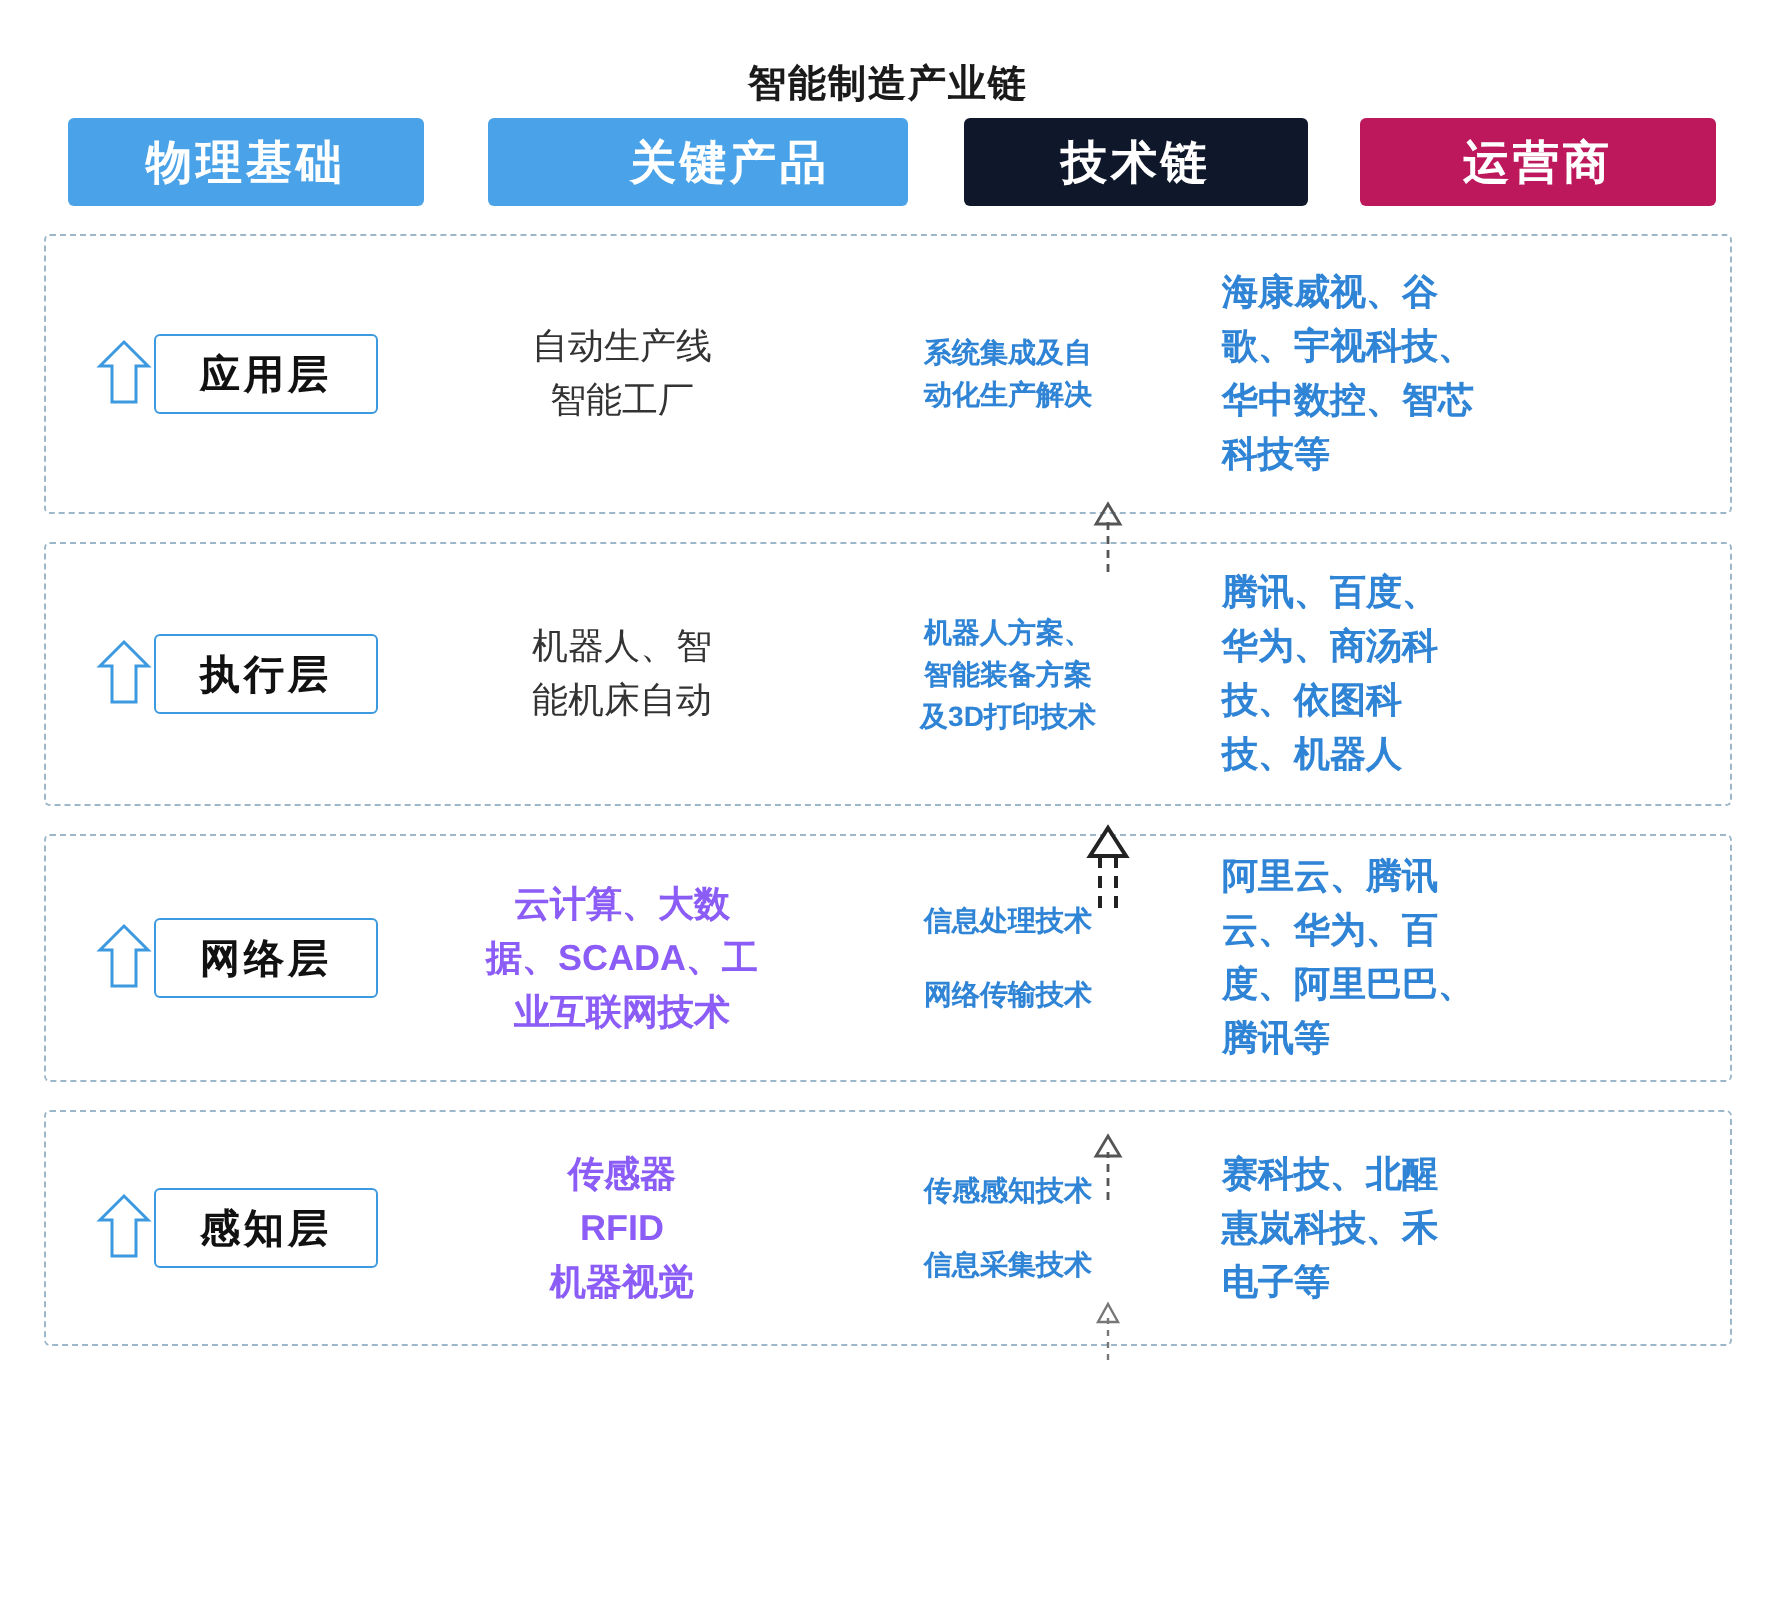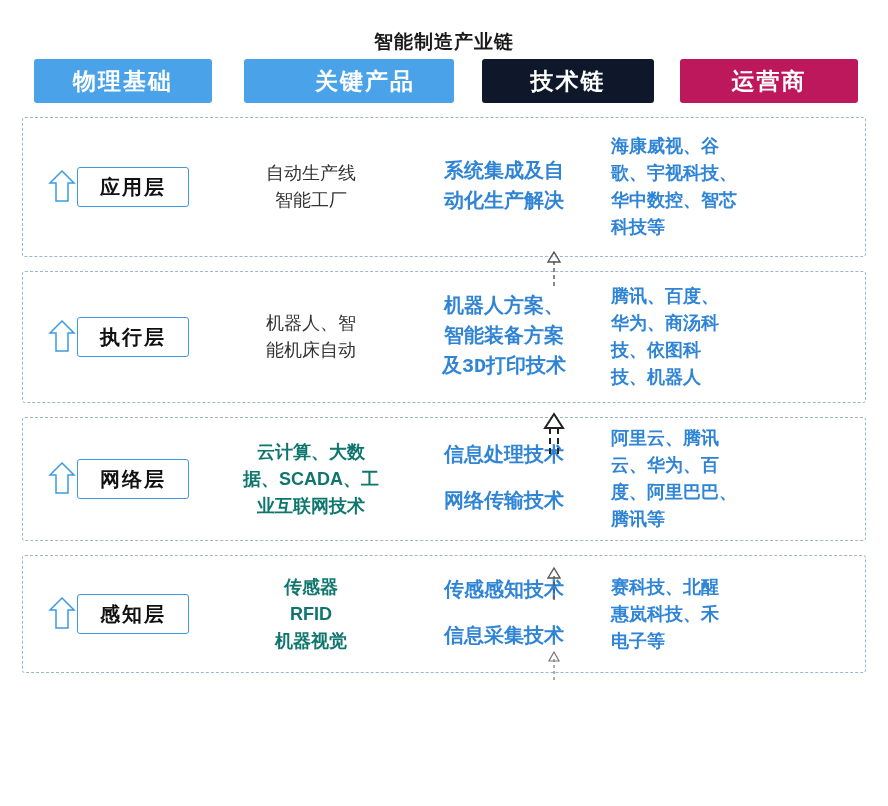--- a/index.html
+++ b/index.html
@@ -99,33 +99,32 @@
 
   
   .col-products {
     width: 196px;
     flex: 0 0 196px;
     text-align: center;
     font-size: 18px;
     line-height: 1.5;
     color: #333333;
   }
-  .col-products.blue { color: #0f766e; font-weight: bold; }
+  .col-products.blue { color: #8b5cf6; font-weight: bold; }
 
   
   .col-tech {
     width: 190px;
     flex: 0 0 190px;
     text-align: center;
-    font-size: 20px;
+    font-size: 14px;
     line-height: 1.5;
     color: #2f84d6;
     font-weight: bold;
     position: relative;
-    font-family: Liberation Mono, monospace;
   }
   .col-tech .sub-gap { height: 16px; }
 
   
   .col-oper {
     flex: 1 1 auto;
     text-align: left;
     padding-left: 12px;
     font-size: 18px;
     line-height: 1.5;

